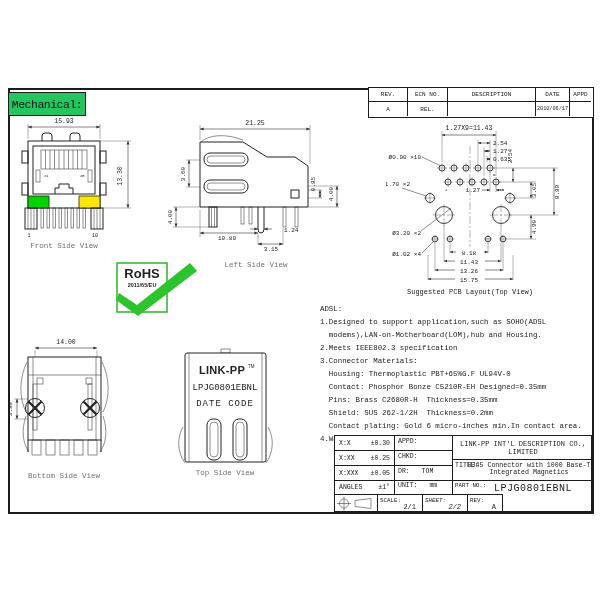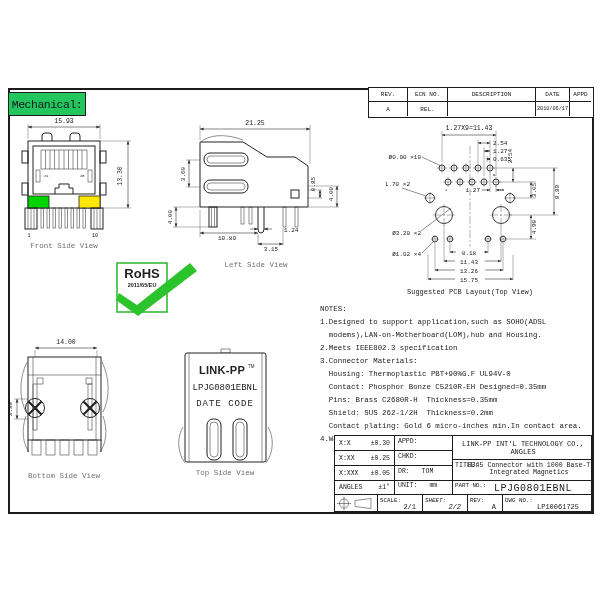--- a/index.html
+++ b/index.html
@@ -246,26 +246,26 @@
   </svg>
 
   <svg style="position:absolute;left:114px;top:260px;" width="86" height="60" viewBox="114 260 86 60">
     <rect x="117" y="263" width="50" height="49" fill="#fff" stroke-width="1.5" stroke="#2bb52b"></rect>
     <text class="sans" x="142" y="278" text-anchor="middle" font-size="13" font-weight="bold" fill="#2bb52b">RoHS</text>
     <text class="sans" x="142" y="287" text-anchor="middle" font-size="5.5" font-weight="bold" fill="#2bb52b">2011/65/EU</text>
     <polygon points="119,293 137,305 190,263 197,271 138,316 116,300" fill="#2cc42c"></polygon>
   </svg>
 
   <div class="notes">
-    <div>NOTES:</div>
+    <div>ADSL:</div>
     <div>1.Designed to support application,such as SOHO(ADSL</div>
     <div>  modems),LAN-on-Motherboard(LOM),hub and Housing.</div>
     <div>2.Meets IEEE802.3 specification</div>
     <div>3.Connector Materials:</div>
-    <div>  Housing: Thermoplastic PBT+90%G.F UL94V-0</div>
+    <div>  Housing: Thermoplastic PBT+65%G.F UL94V-0</div>
     <div>  Contact: Phosphor Bonze C5210R-EH Designed=0.35mm</div>
     <div>  Pins: Brass C2680R-H  Thickness=0.35mm</div>
     <div>  Shield: SUS 262-1/2H  Thickness=0.2mm</div>
     <div>  Contact plating: Gold 6 micro-inches min.In contact area.</div>
     <div>4.Wave solder tip temperature: 265℃ Max,5 Sec Max.</div>
   </div>
 
   <svg style="position:absolute;left:6px;top:334px;" width="160" height="150" viewBox="6 334 160 150">
     <defs>
         <marker id="ba" viewBox="0 0 10 10" refX="10" refY="5" markerWidth="6" markerHeight="6" orient="auto-start-reverse">
@@ -346,21 +346,21 @@
     </div>
     <div class="tb br bb" style="left:60px;top:30px;width:58px;height:15px;padding:2px 3px;">
       <span>DR:</span>
       <span style="margin-left:8px;">TOM</span>
     </div>
     <div class="tb br" style="left:60px;top:45px;width:58px;height:13px;padding:1px 3px;">
       <span>UNIT:</span>
       <span style="margin-left:8px;">mm</span>
     </div>
     <div class="tb bb company" style="left:118px;top:0;width:140px;height:24px;">
-      <span>LINK-PP INT'L TECHNOLOGY CO., ANGLES</span>
+      <span>LINK-PP INT'L DESCRIPTION CO., LIMITED</span>
     </div>
     <div class="tb bb" style="left:118px;top:24px;width:140px;height:21px;font-size:6.6px;">
       <span style="position:absolute;left:2px;top:2px;">TITLE:</span>
       <div style="text-align:center;margin-top:2px;margin-left:12px;">RJ45 Connector with 1000 Base-T</div>
       <div style="text-align:center;margin-left:12px;">Integrated Magnetics</div>
     </div>
     <div class="tb" style="left:118px;top:45px;width:140px;height:13px;">
       <span style="position:absolute;left:2px;top:1px;font-size:5.8px;">PART NO.:</span>
       <div class="partv" style="text-align:center;margin-top:2px;margin-left:20px;">LPJG0801EBNL</div>
     </div>
@@ -376,19 +376,15 @@
       <span class="v">2/1</span>
     </div>
     <div class="tb bt br cell-kv" style="left:88px;top:58px;width:45px;height:19px;font-style:italic;">
       <span class="k">SHEET:</span>
       <span class="v">2/2</span>
     </div>
     <div class="tb bt br cell-kv" style="left:133px;top:58px;width:35px;height:19px;">
       <span class="k">REV:</span>
       <span class="v">A</span>
     </div>
-    <div class="tb bt cell-kv" style="left:168px;top:58px;width:90px;height:19px;">
-      <span class="k">DWG NO.:</span>
-      <span class="v" style="right:14px;">LP10061725</span>
-    </div>
   </div>
 
 </div>
 
 </body></html>

